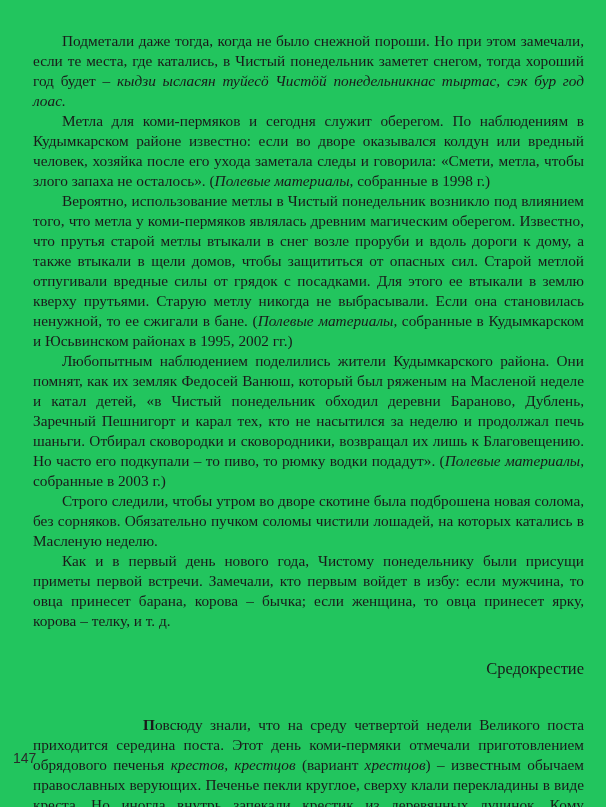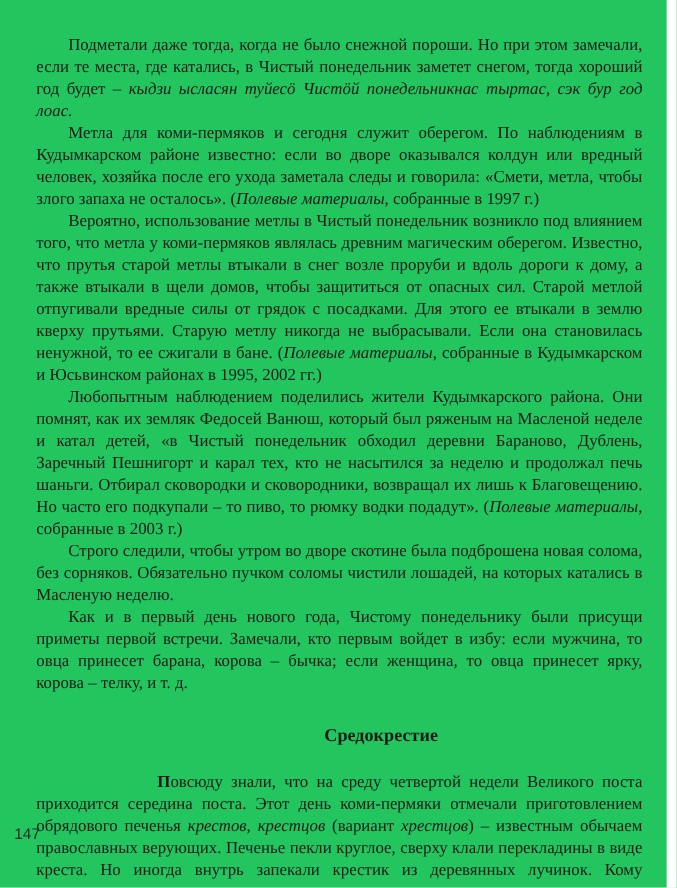--- a/index.html
+++ b/index.html
@@ -28,45 +28,45 @@
     line-height: 20px;
     text-align: justify;
     text-indent: 29px;
   }
   p.body.lead-indent {
     text-indent: 110px;
   }
   .italic { font-style: italic; }
   .bold { font-weight: bold; }
   h2.section-heading {
-    margin: 27px 0 22px 76px;
+    margin: 27px 0 36px 76px;
     font-size: 16.5px;
     line-height: 21px;
-    font-weight: bold;
-    text-align: center;
+    font-weight: normal;
+    text-align: right;
     text-indent: 0;
   }
   .page-number {
     position: absolute;
     left: 13px;
     top: 750px;
     width: 615px;
     text-align: left;
     font-family: "Liberation Sans", sans-serif;
     font-size: 14px;
     color: #2a2a2a;
   }
 </style>
 </head>
 <body>
 
 <div class="page">
   <div class="text-column">
     <p class="body"><span>Подметали даже тогда, когда не было снежной пороши. Но при этом замечали, если те места, где катались, в Чистый понедельник заметет снегом, тогда хороший год будет – </span><span class="italic">кыдзи ысласян туйесö Чистöй понедельникнас тыртас, сэк бур год лоас.</span></p>
-    <p class="body"><span>Метла для коми-пермяков и сегодня служит оберегом. По наблюдениям в Кудымкарском районе известно: если во дворе оказывался колдун или вредный человек, хозяйка после его ухода заметала следы и говорила: «Смети, метла, чтобы злого запаха не осталось». (</span><span class="italic">Полевые материалы</span><span>, собранные в 1997 г.)</span></p>
+    <p class="body"><span>Метла для коми-пермяков и сегодня служит оберегом. По наблюдениям в Кудымкарском районе известно: если во дворе оказывался колдун или вредный человек, хозяйка после его ухода заметала следы и говорила: «Смети, метла, чтобы злого запаха не осталось». (</span><span class="italic">Полевые материалы</span><span>, собранные в 1998 г.)</span></p>
     <p class="body"><span>Вероятно, использование метлы в Чистый понедельник возникло под влиянием того, что метла у коми-пермяков являлась древним магическим оберегом. Известно, что прутья старой метлы втыкали в снег возле проруби и вдоль дороги к дому, а также втыкали в щели домов, чтобы защититься от опасных сил. Старой метлой отпугивали вредные силы от грядок с посадками. Для этого ее втыкали в землю кверху прутьями. Старую метлу никогда не выбрасывали. Если она становилась ненужной, то ее сжигали в бане. (</span><span class="italic">Полевые материалы</span><span>, собранные в Кудымкарском и Юсьвинском районах в 1995, 2002 гг.)</span></p>
     <p class="body"><span>Любопытным наблюдением поделились жители Кудымкарского района. Они помнят, как их земляк Федосей Ванюш, который был ряженым на Масленой неделе и катал детей, «в Чистый понедельник обходил деревни Бараново, Дублень, Заречный Пешнигорт и карал тех, кто не насытился за неделю и продолжал печь шаньги. Отбирал сковородки и сковородники, возвращал их лишь к Благовещению. Но часто его подкупали – то пиво, то рюмку водки подадут». (</span><span class="italic">Полевые материалы</span><span>, собранные в 2003 г.)</span></p>
     <p class="body"><span>Строго следили, чтобы утром во дворе скотине была подброшена новая солома, без сорняков. Обязательно пучком соломы чистили лошадей, на которых катались в Масленую неделю.</span></p>
     <p class="body"><span>Как и в первый день нового года, Чистому понедельнику были присущи приметы первой встречи. Замечали, кто первым войдет в избу: если мужчина, то овца принесет барана, корова – бычка; если женщина, то овца принесет ярку, корова – телку, и т. д.</span></p>
     <h2 class="section-heading">Средокрестие</h2>
     <p class="body lead-indent"><span class="bold">П</span><span>овсюду знали, что на среду четвертой недели Великого поста приходится середина поста. Этот день коми-пермяки отмечали приготовлением обрядового печенья </span><span class="italic">крестов, крестцов</span><span> (вариант </span><span class="italic">хрестцов</span><span>) – известным обычаем православных верующих. Печенье пекли круглое, сверху клали перекладины в виде креста. Но иногда внутрь запекали крестик из деревянных лучинок. Кому доставалось печенье с крестом, тот мог рассчитывать на удачу в жизни.</span></p>
   </div>
   <div class="page-number">147</div>
 </div>
 

